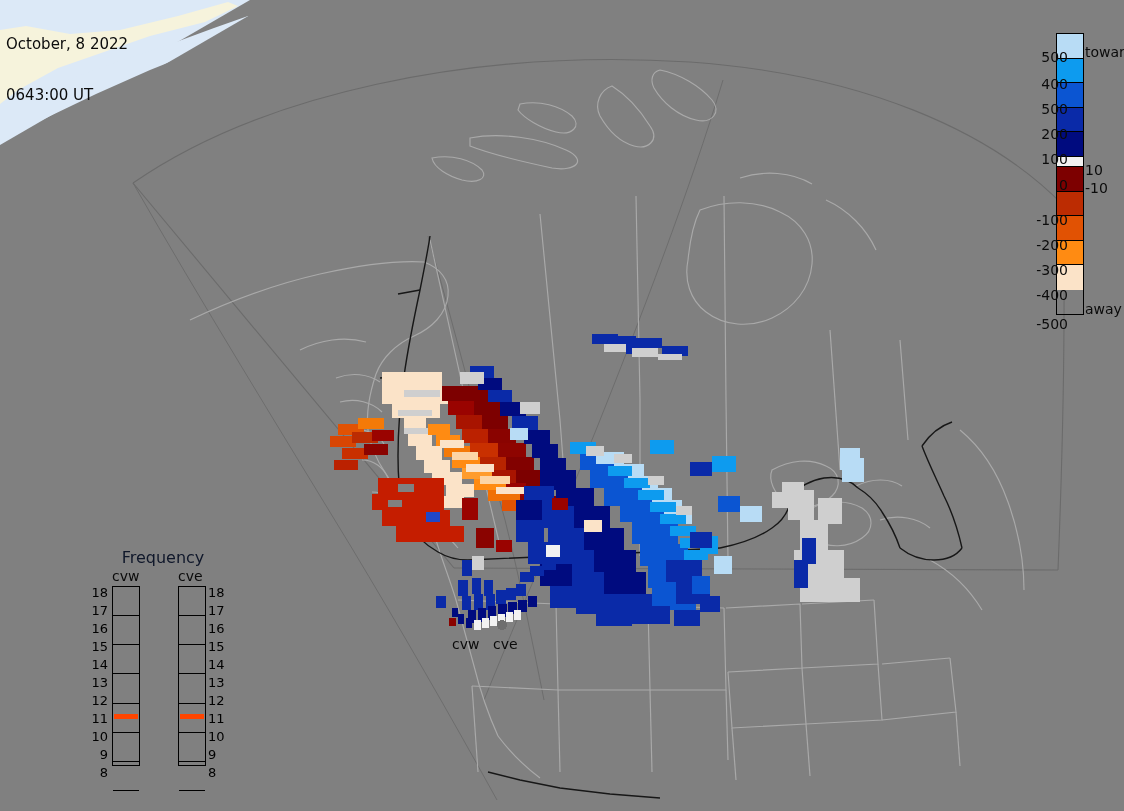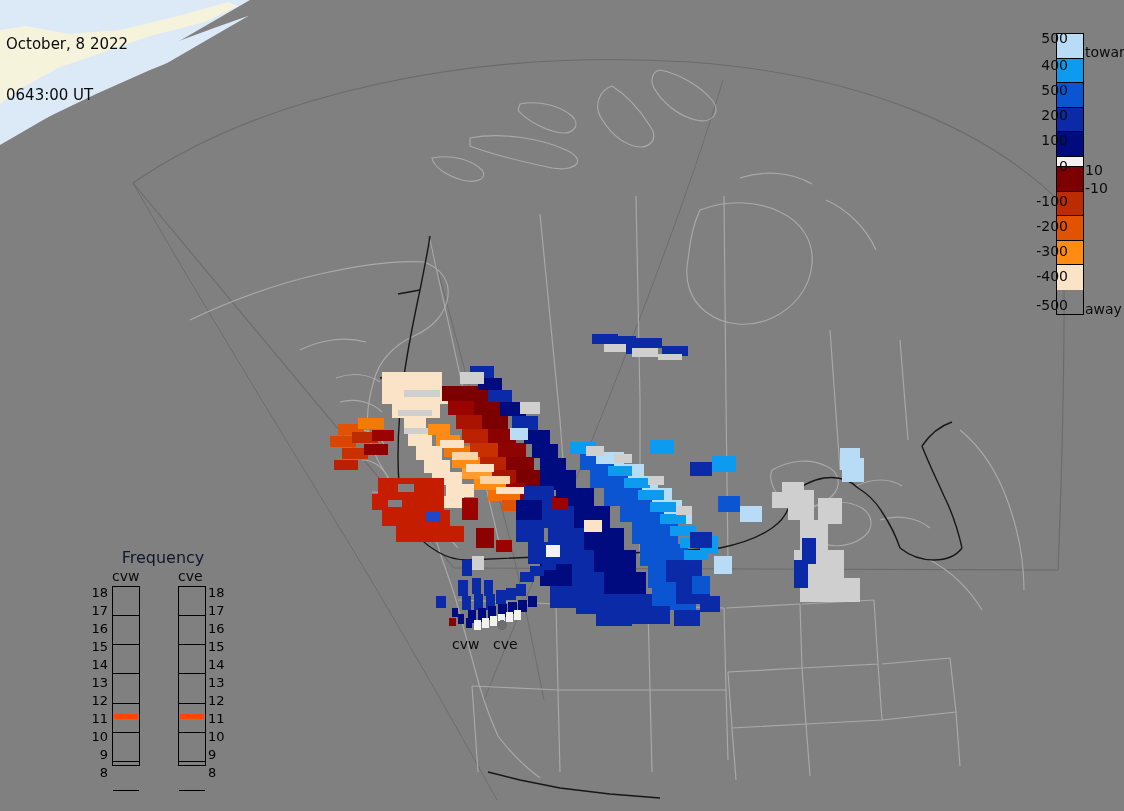--- a/index.html
+++ b/index.html
@@ -28,21 +28,21 @@
     color:#0b0b0b;font-size:14px;white-space:nowrap;
   }
   #cbar-box{
     position:absolute;left:56px;top:33px;width:26px;height:280px;
     border:1px solid #000;box-sizing:content-box;
   }
   .cseg{width:100%;border-bottom:1px solid #000;box-sizing:border-box;}
   .cseg:last-child{border-bottom:none;}
   .ctick{
     position:absolute;right:56px;text-align:right;width:60px;
-    color:#0b0b0b;font-size:14px;line-height:14px;white-space:nowrap;
+    color:#0b0b0b;font-size:14px;line-height:14px;white-space:nowrap;margin-top:19px;
   }
   .cside{
     position:absolute;left:85px;color:#0b0b0b;font-size:14px;
     line-height:14px;white-space:nowrap;
   }
 
   
   #freq{left:88px;top:548px;width:150px;height:235px;z-index:35;}
   #freq-title{
     position:absolute;left:0;top:0;width:150px;text-align:center;

